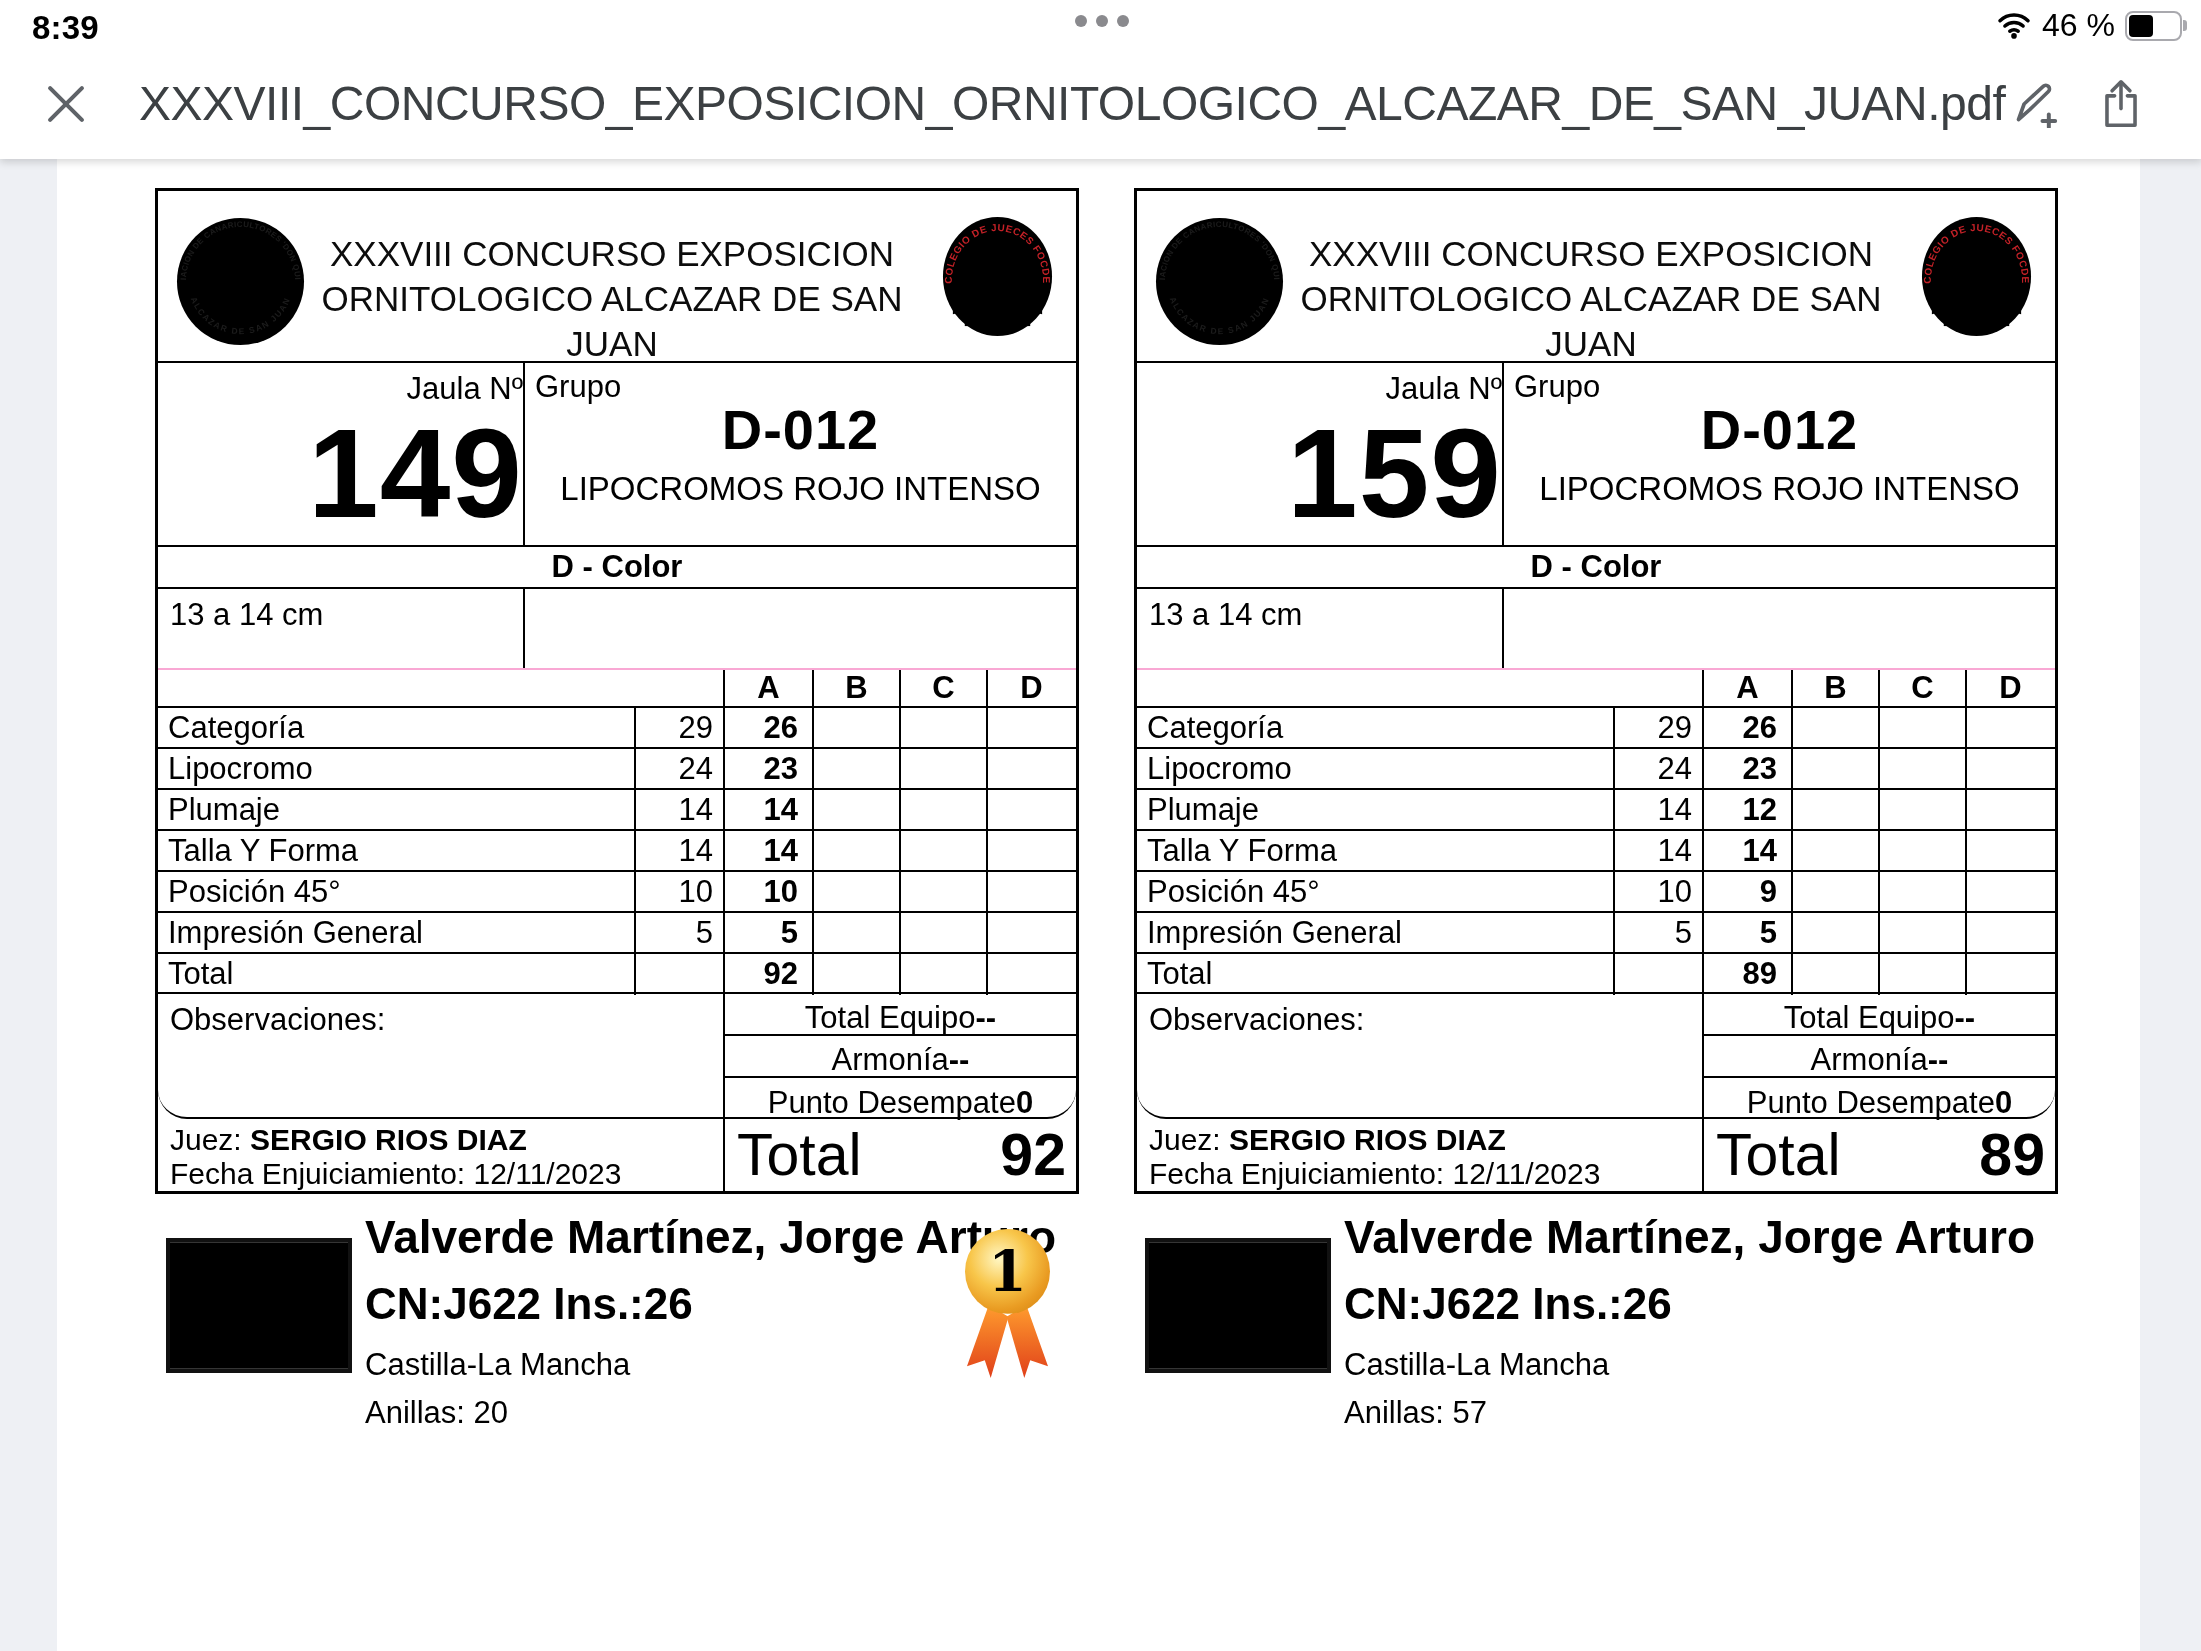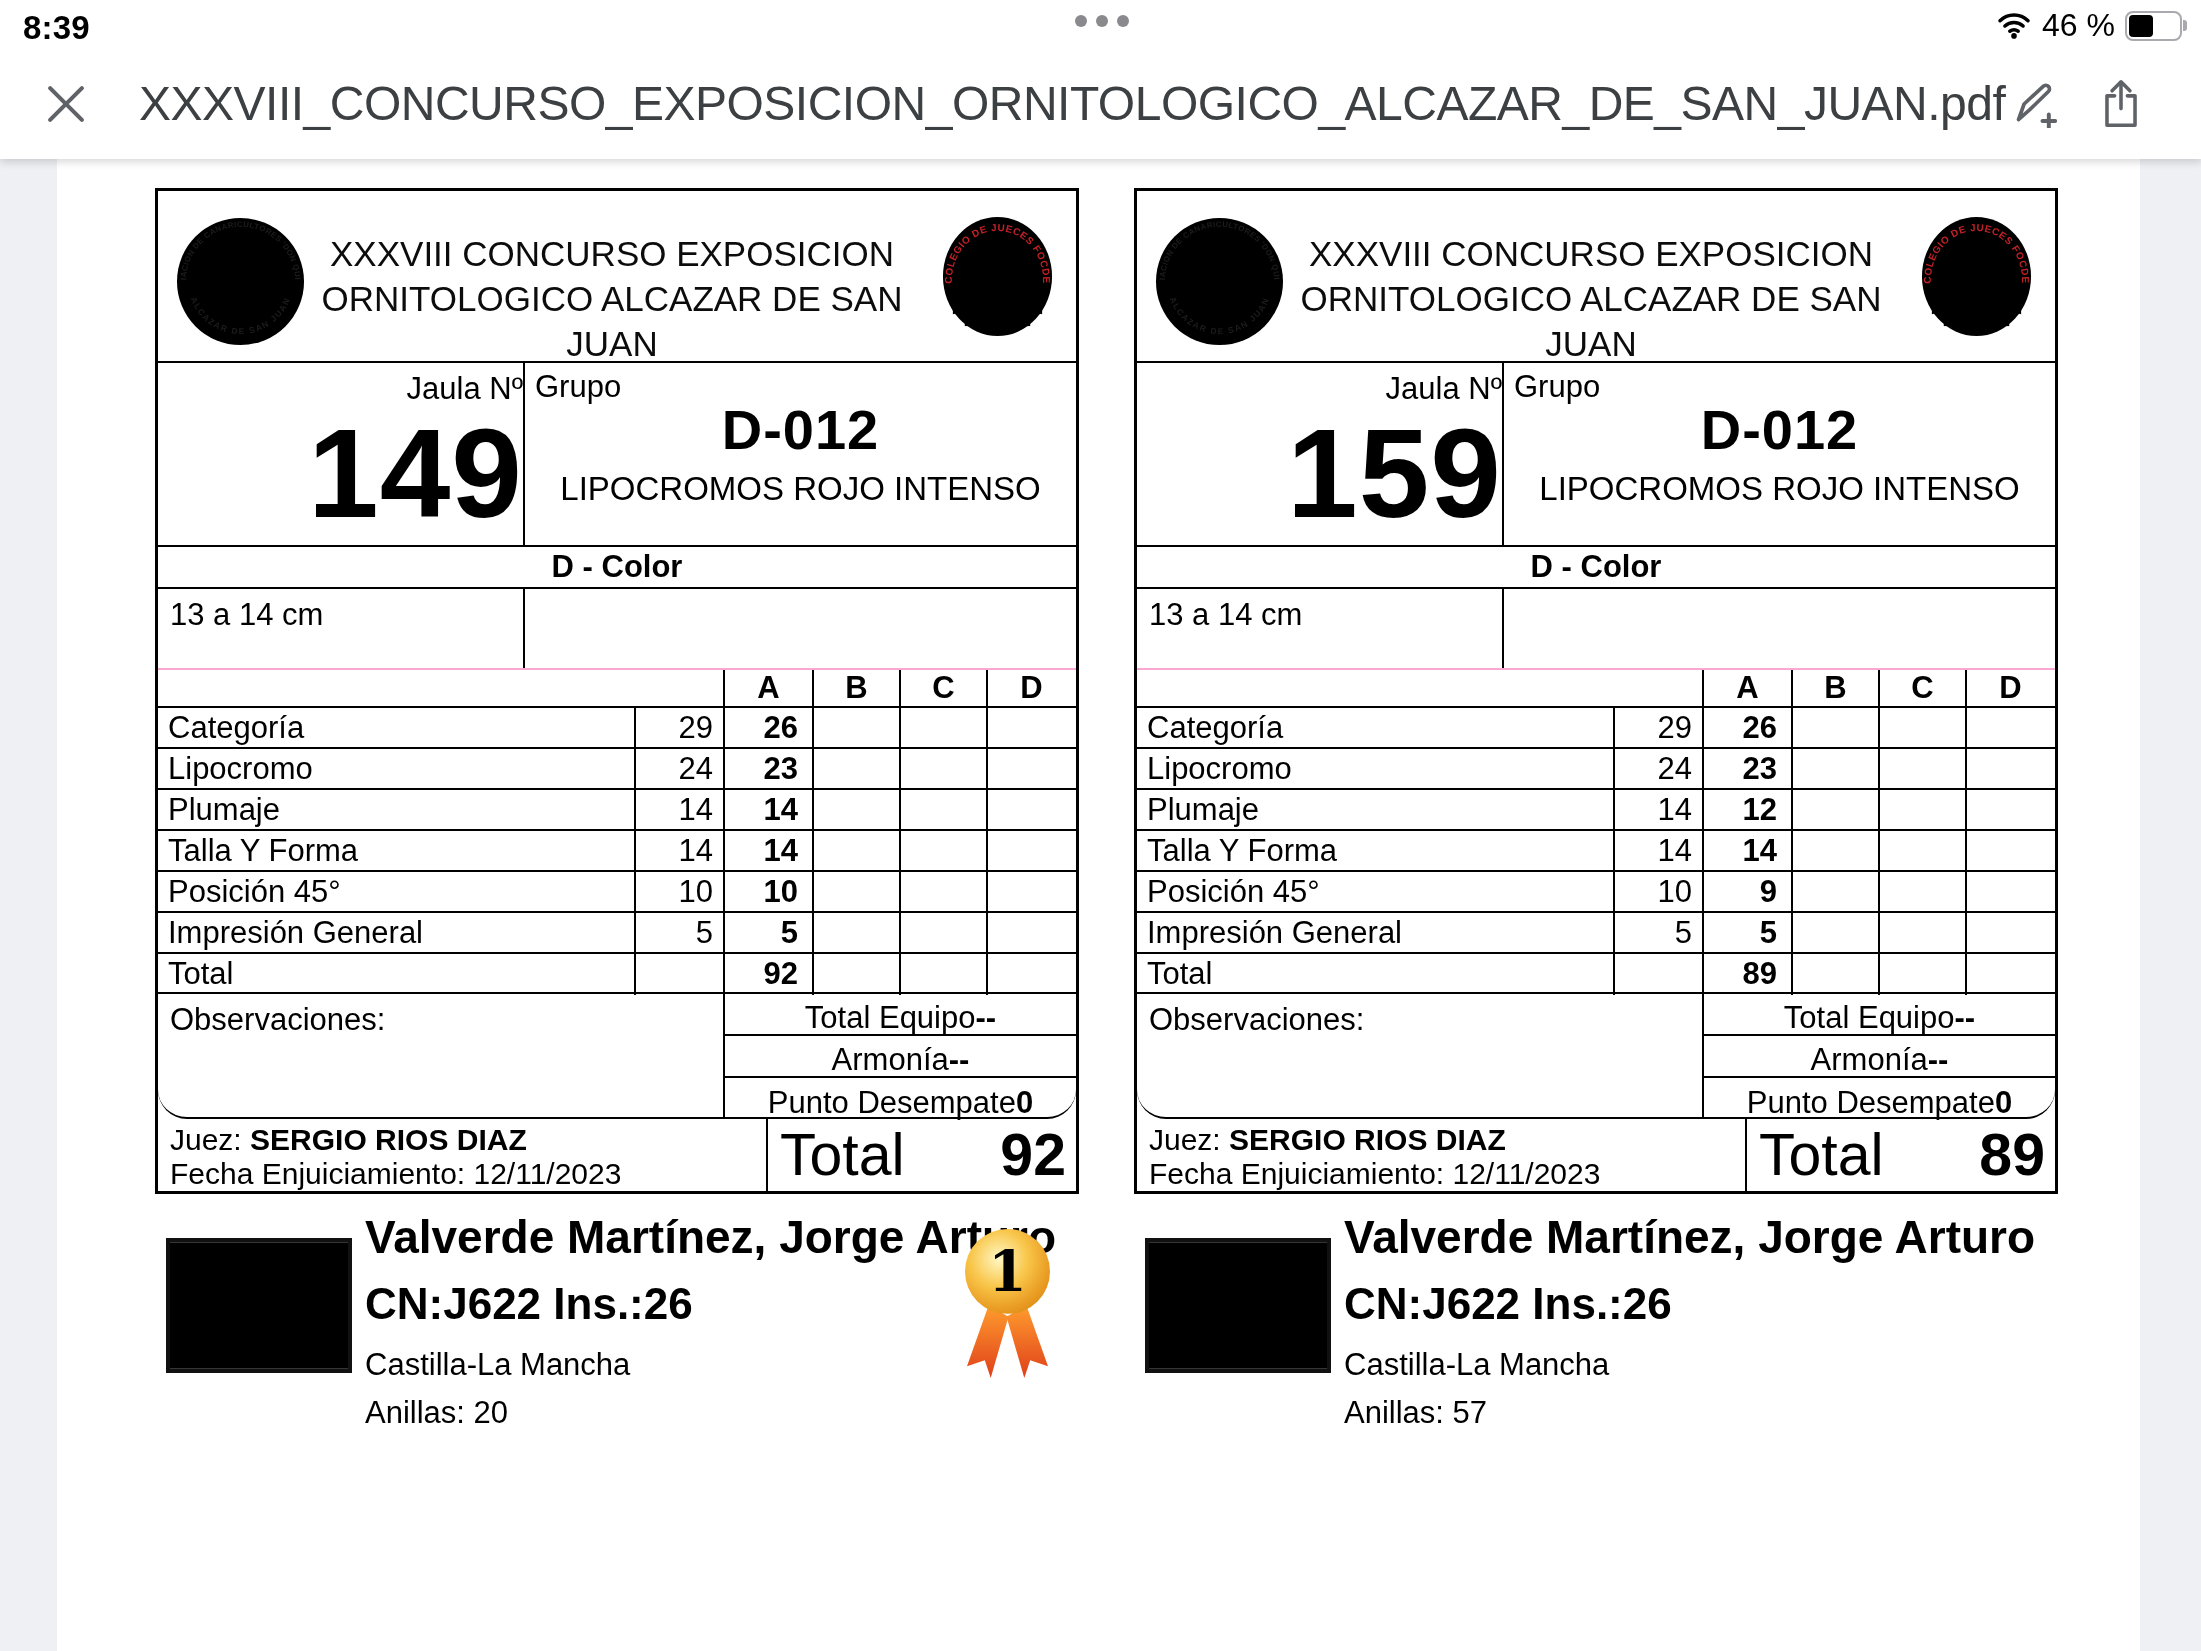--- a/index.html
+++ b/index.html
@@ -1,20 +1,20 @@
 <!DOCTYPE html>
 <html><head>
 <meta charset="utf-8">
 <style>
   html,body{margin:0;padding:0;background:#dfe1e6;}
   #screen{position:relative;width:2202px;height:1651px;background:#eef0f4;overflow:hidden;
           font-family:"Liberation Sans",sans-serif;color:#000;}
   
   .statusbar{position:absolute;left:0;top:0;width:2202px;height:48px;background:#fff;z-index:6;}
-  .sb-left{position:absolute;left:23px;top:9px;font-size:33px;font-weight:700;letter-spacing:0.2px;display:flex;gap:13px;}
+  .sb-left{position:absolute;left:32px;top:9px;font-size:33px;font-weight:700;letter-spacing:0.2px;display:flex;gap:13px;}
   .sb-date{font-weight:700;}
   .sb-dots{position:absolute;left:1075px;top:15px;display:flex;gap:9px;}
   .sb-dots span{width:12px;height:12px;border-radius:50%;background:#8a8a8e;display:block;}
   .sb-right{position:absolute;right:20px;top:7px;display:flex;align-items:center;gap:10px;}
   .battery-txt{font-size:32px;font-weight:400;}
   .battery{position:relative;width:53px;height:26px;border:2.5px solid #a9a9ae;border-radius:8px;}
   .battery .fill{position:absolute;left:2px;top:2px;bottom:2px;width:45%;background:#000;border-radius:4px;}
   .battery .nub{position:absolute;right:-7px;top:7px;width:4px;height:11px;background:#a9a9ae;border-radius:0 3px 3px 0;}
   
   .toolbar{position:absolute;left:0;top:48px;width:2202px;height:111px;background:#fff;z-index:5;
@@ -59,21 +59,21 @@
   .sr .mx{text-align:right;padding-right:10px;}
   .sr .va{text-align:right;padding-right:14px;font-weight:700;}
   .sr .vd{border-right:none;}
   .c-obs{height:125px;border-bottom:2px solid #000;display:flex;font-size:31px;border-radius:29px;}
   .obs-l{width:567px;border-right:2px solid #000;padding:8px 0 0 12px;}
   .obs-r{flex:1;display:flex;flex-direction:column;}
   .tot-row{height:42px;border-bottom:2px solid #000;display:flex;justify-content:center;align-items:center;padding:8px 10px 0 10px;}
   .obs-r .tot-row:last-child{border-bottom:none;}
   .tot-row .tv{font-weight:700;}
   .c-juez{height:72px;display:flex;font-size:30px;}
-  .jz-l{width:610px;border-right:2px solid #000;padding:4px 4px 0 12px;line-height:34px;white-space:nowrap;}
+  .jz-l{width:567px;border-right:2px solid #000;padding:4px 4px 0 12px;line-height:34px;white-space:nowrap;}
   .jz-l b{font-weight:700;}
   .jz-r{flex:1;display:flex;justify-content:space-between;align-items:center;padding:0 10px 0 12px;}
   .big-t{font-size:59px;}
   .big-v{font-size:59px;font-weight:700;}
   
   .owner{position:absolute;left:0;top:1006px;width:924px;height:256px;}
   .flag{position:absolute;left:11px;top:44px;border:4px solid #111;}
   .own-txt{position:absolute;left:210px;top:18px;}
   .own-name{font-size:46px;font-weight:700;line-height:51px;}
   .own-cn{font-size:44px;font-weight:700;margin-top:16px;}

